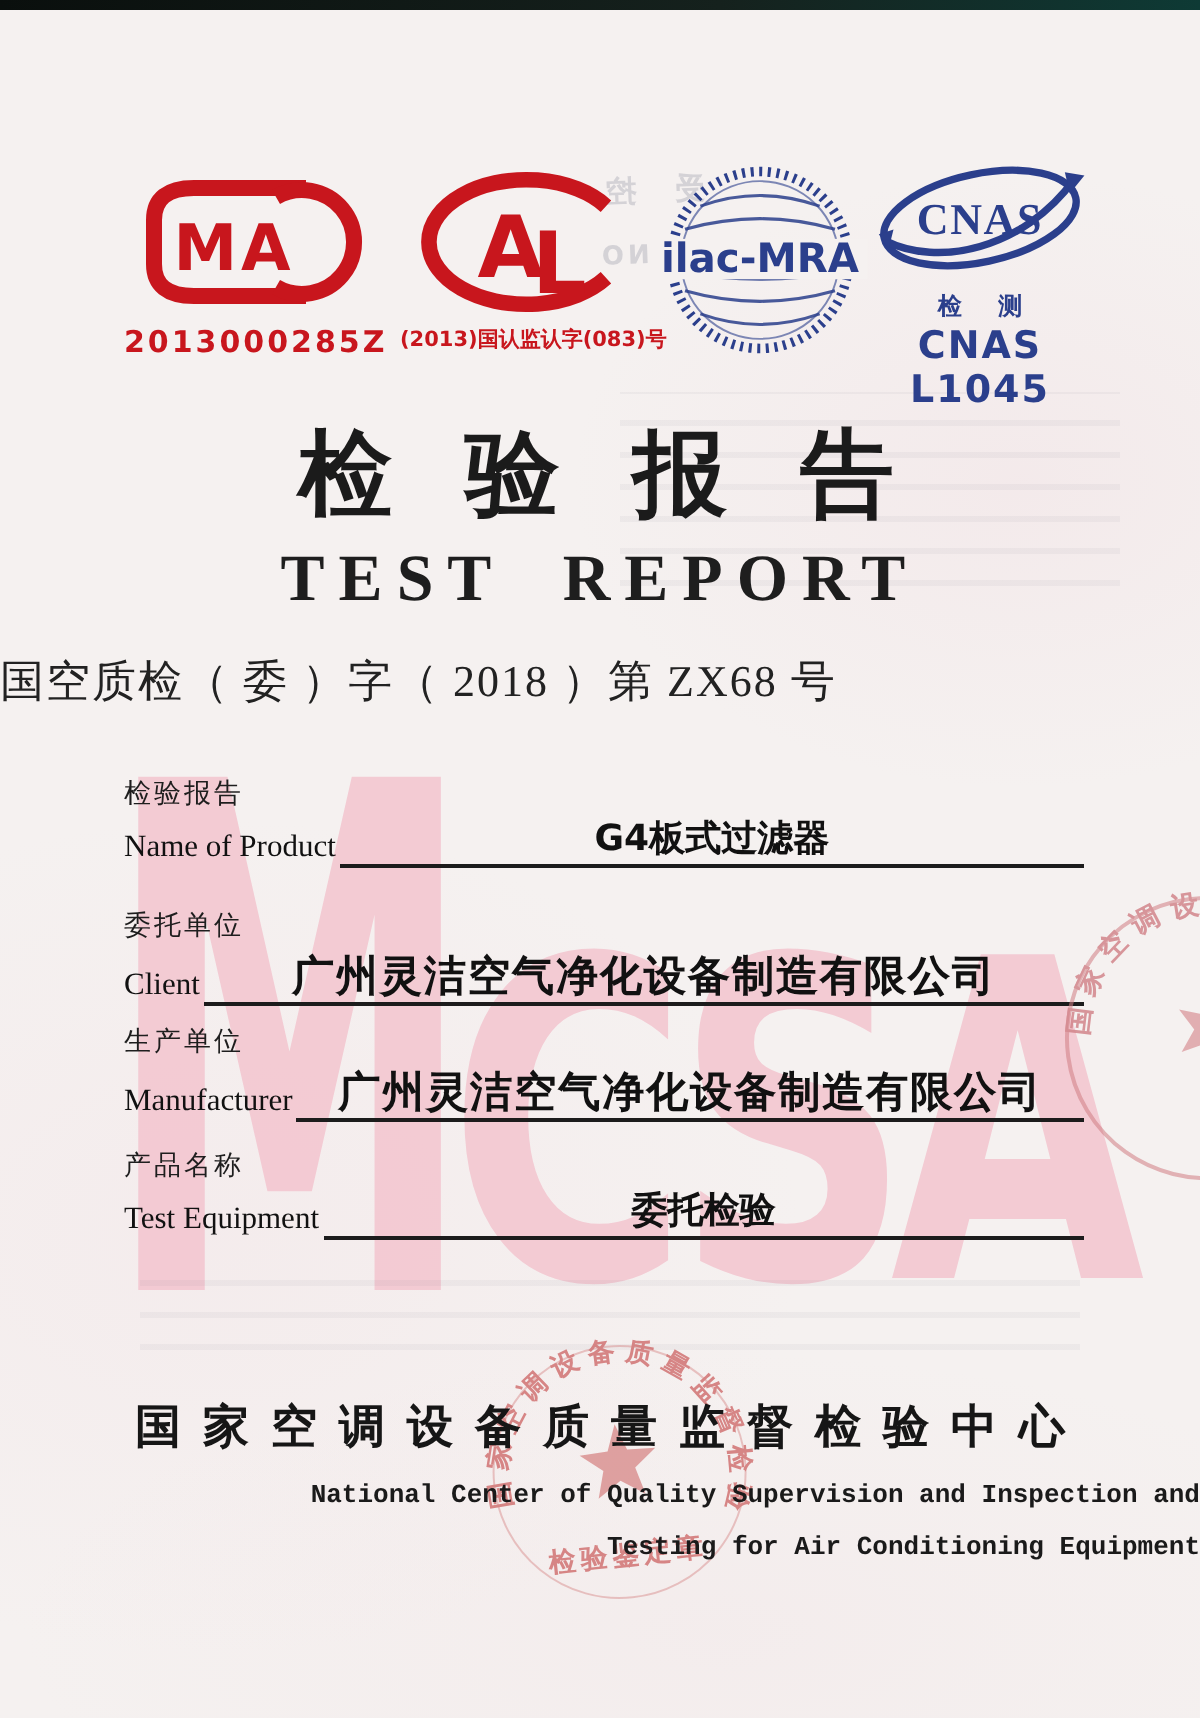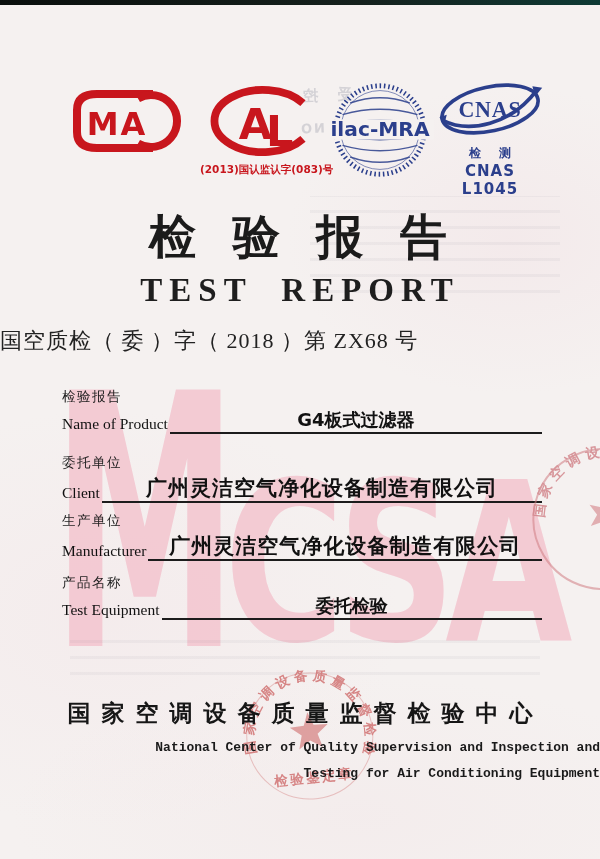--- a/index.html
+++ b/index.html
@@ -33,21 +33,21 @@
 
   
   .logo{position:absolute;z-index:2;text-align:center;}
   .logo-cma{left:62px;top:86px;width:124px;}
   .cma-number{margin-top:2px;color:#c8161d;font-size:15px;font-weight:800;letter-spacing:1.5px;}
   .logo-cal{left:200px;top:84px;width:130px;}
   .cal-caption{margin-top:1px;color:#c8161d;font-size:10.5px;font-weight:700;white-space:nowrap;}
   .logo-ilac{left:328px;top:80px;width:104px;height:100px;}
   .logo-cnas{left:434px;top:78px;width:112px;}
   .cnas-cn{margin-top:1px;color:#2b3f8c;font-size:12px;font-weight:800;letter-spacing:7px;text-indent:7px;}
-  .cnas-code{color:#2b3f8c;font-size:15px;font-weight:800;letter-spacing:1px;}
+  .cnas-code{color:#2b3f8c;font-size:19px;font-weight:800;letter-spacing:1px;}
 
   
   .title-cn{position:absolute;z-index:2;left:0;top:206px;width:596px;text-align:center;
     font-size:47px;font-weight:900;color:#1b1b1b;letter-spacing:.78em;text-indent:.78em;}
   .title-en{position:absolute;z-index:2;left:0;top:272px;width:600px;text-align:center;
     font-family:"Liberation Serif","DejaVu Serif",serif;font-size:33px;font-weight:600;
     color:#1e1e1e;letter-spacing:7px;word-spacing:14px;}
   .report-no{position:absolute;z-index:2;left:0;top:326px;width:600px;text-align:left;
     font-family:"Liberation Serif","DejaVu Serif",serif;font-size:22px;color:#222;letter-spacing:1px;}
 
@@ -87,20 +87,21 @@
   <div class="bt bt-no">NO</div>
   <div class="smudge smudge1"></div>
   <div class="smudge smudge2"></div>
 
   <div class="logo logo-cma">
     <svg width="118" height="70" viewBox="0 0 114 70">
       <path d="M86,8 H30 Q10,8 10,24 V46 Q10,62 30,62 H86" fill="none" stroke="#c8161d" stroke-width="8"></path>
       <path d="M71,12.5 A26,26 0 1 1 71,57.5" fill="none" stroke="#c8161d" stroke-width="8"></path>
       <text x="50" y="49" text-anchor="middle" font-size="32" font-weight="800" fill="#c8161d" letter-spacing="2">MA</text>
     </svg>
+    <div class="cma-number">2013000285Z</div>
   </div>
 
   <div class="logo logo-cal">
     <svg width="124" height="74" viewBox="0 0 124 76">
       <path d="M101,19.6 A50,32 0 1 0 101,56.4" fill="none" stroke="#c8161d" stroke-width="8"></path>
       <text x="35" y="56" font-size="44" font-weight="800" fill="#c8161d">A</text>
       <text x="63" y="64" font-size="44" font-weight="800" fill="#c8161d">L</text>
     </svg>
     <div class="cal-caption">(2013)国认监认字(083)号</div>
   </div>

